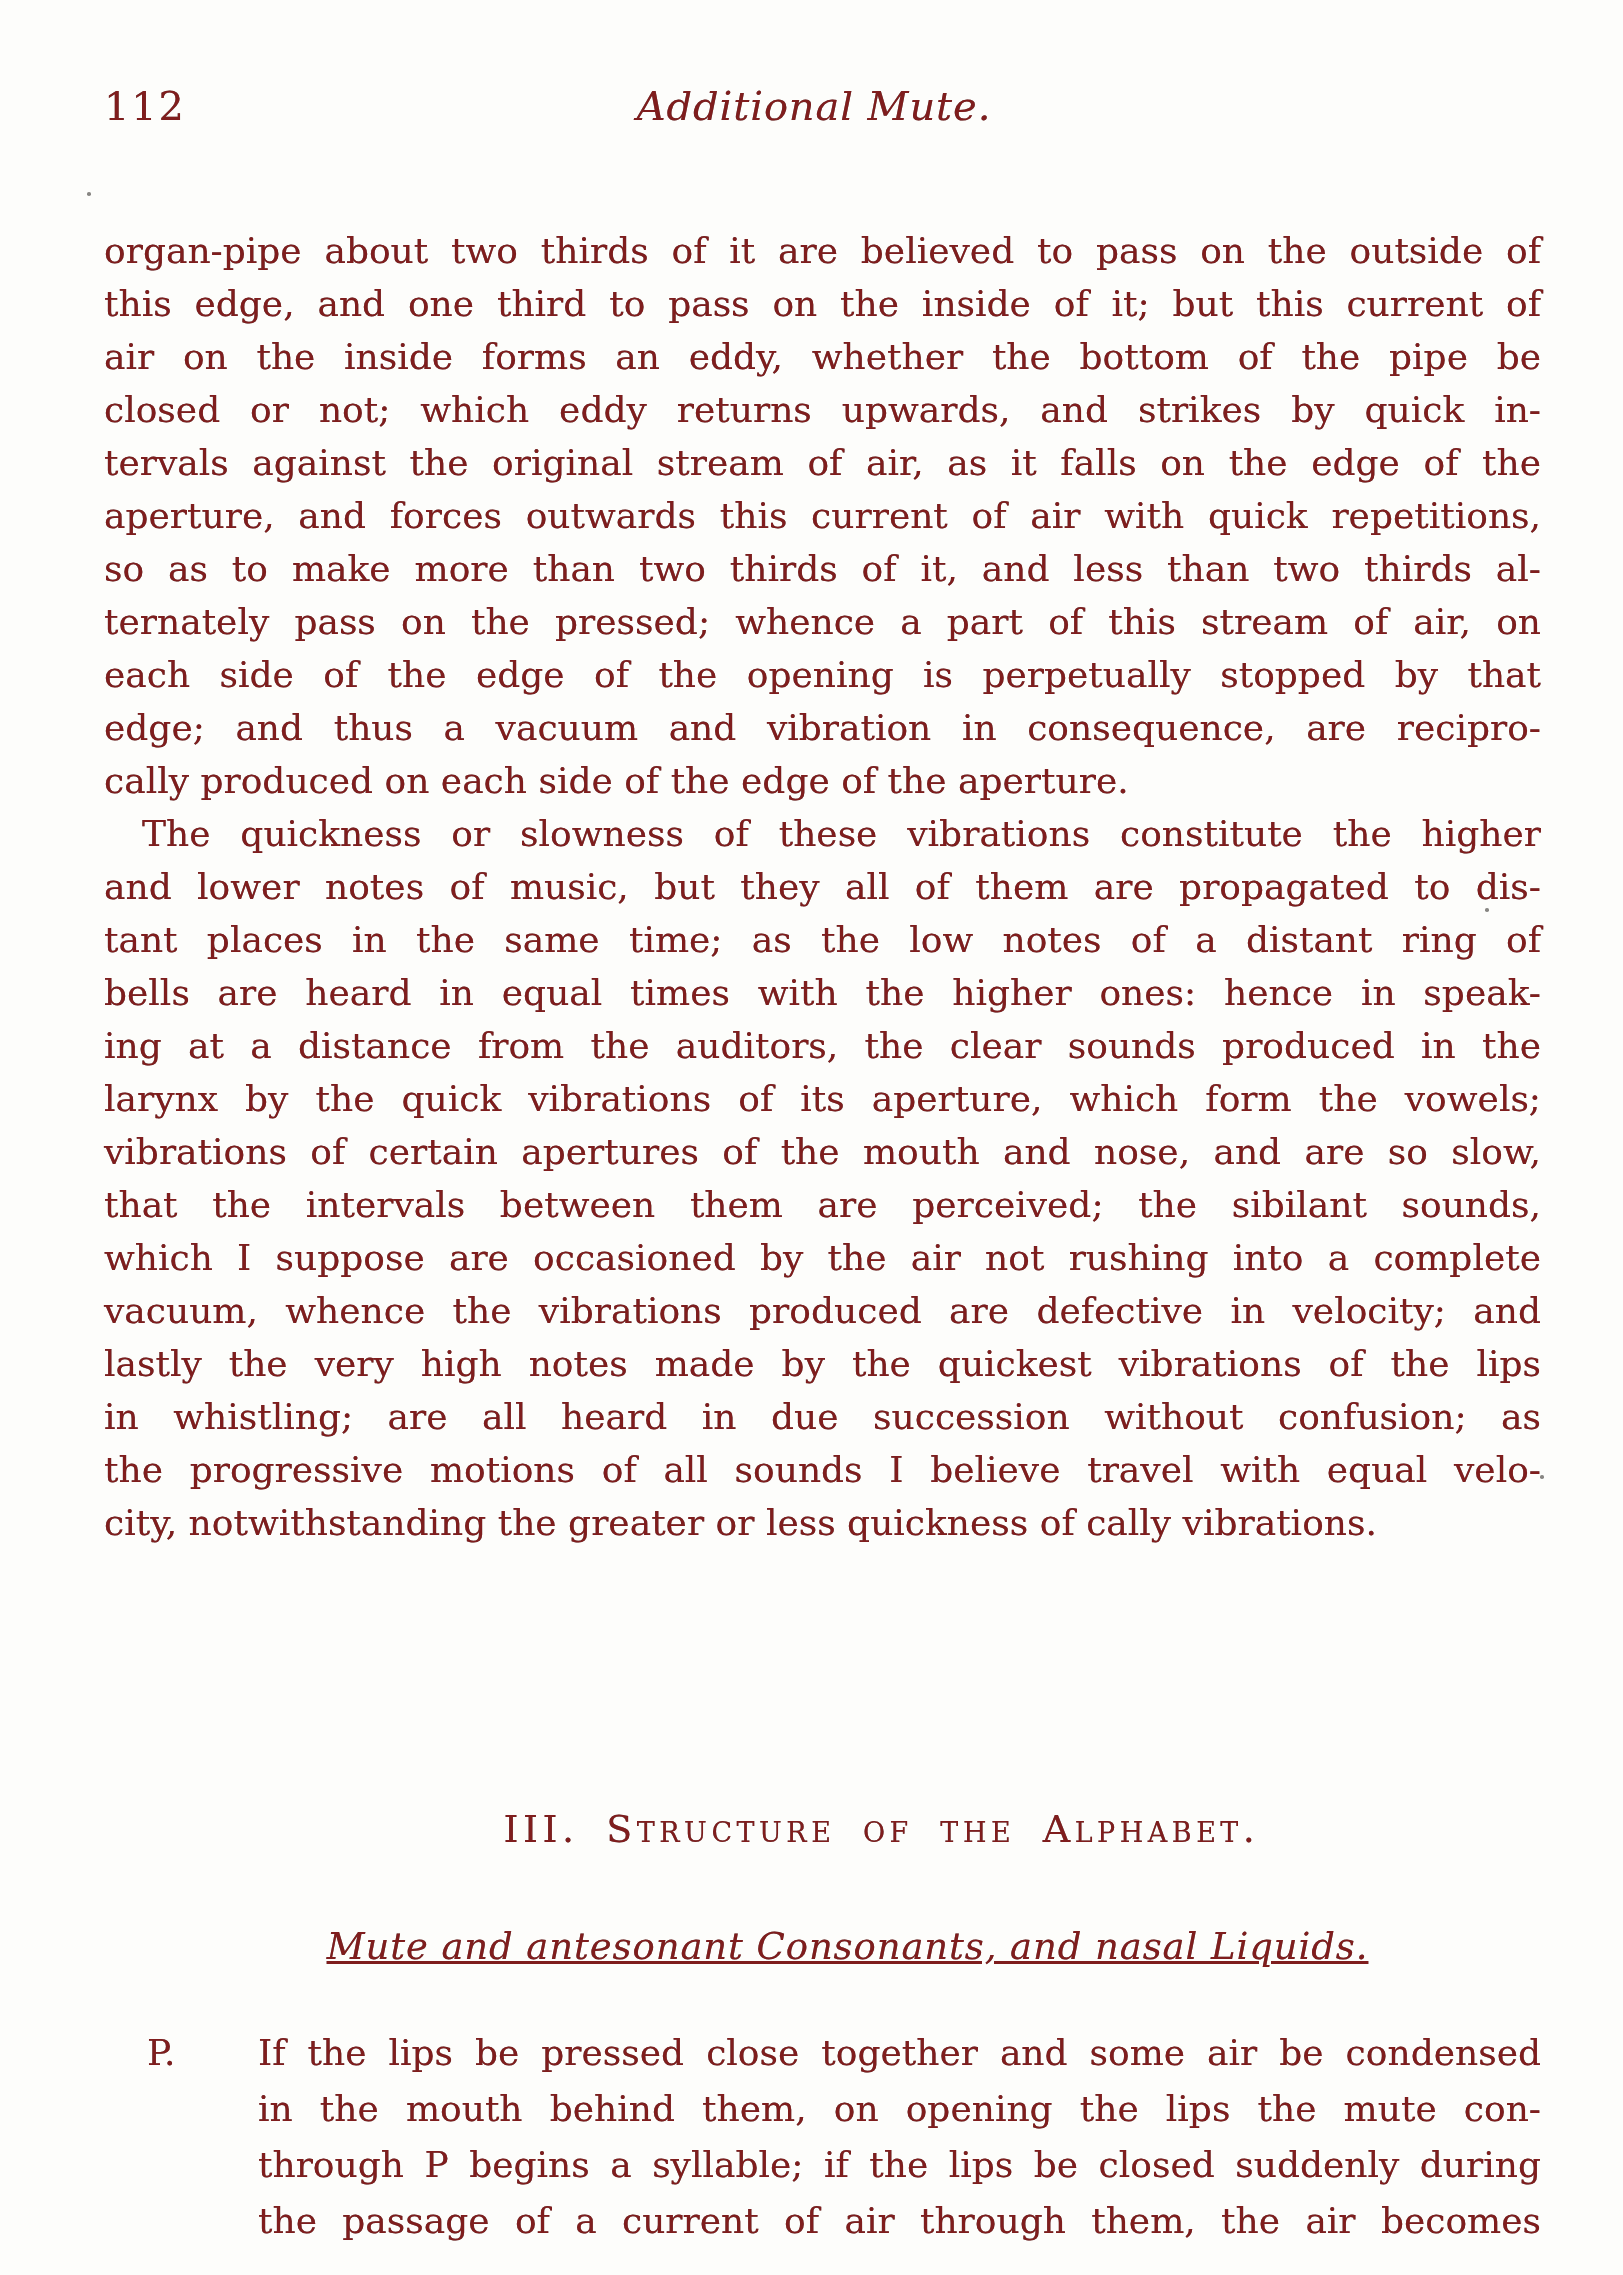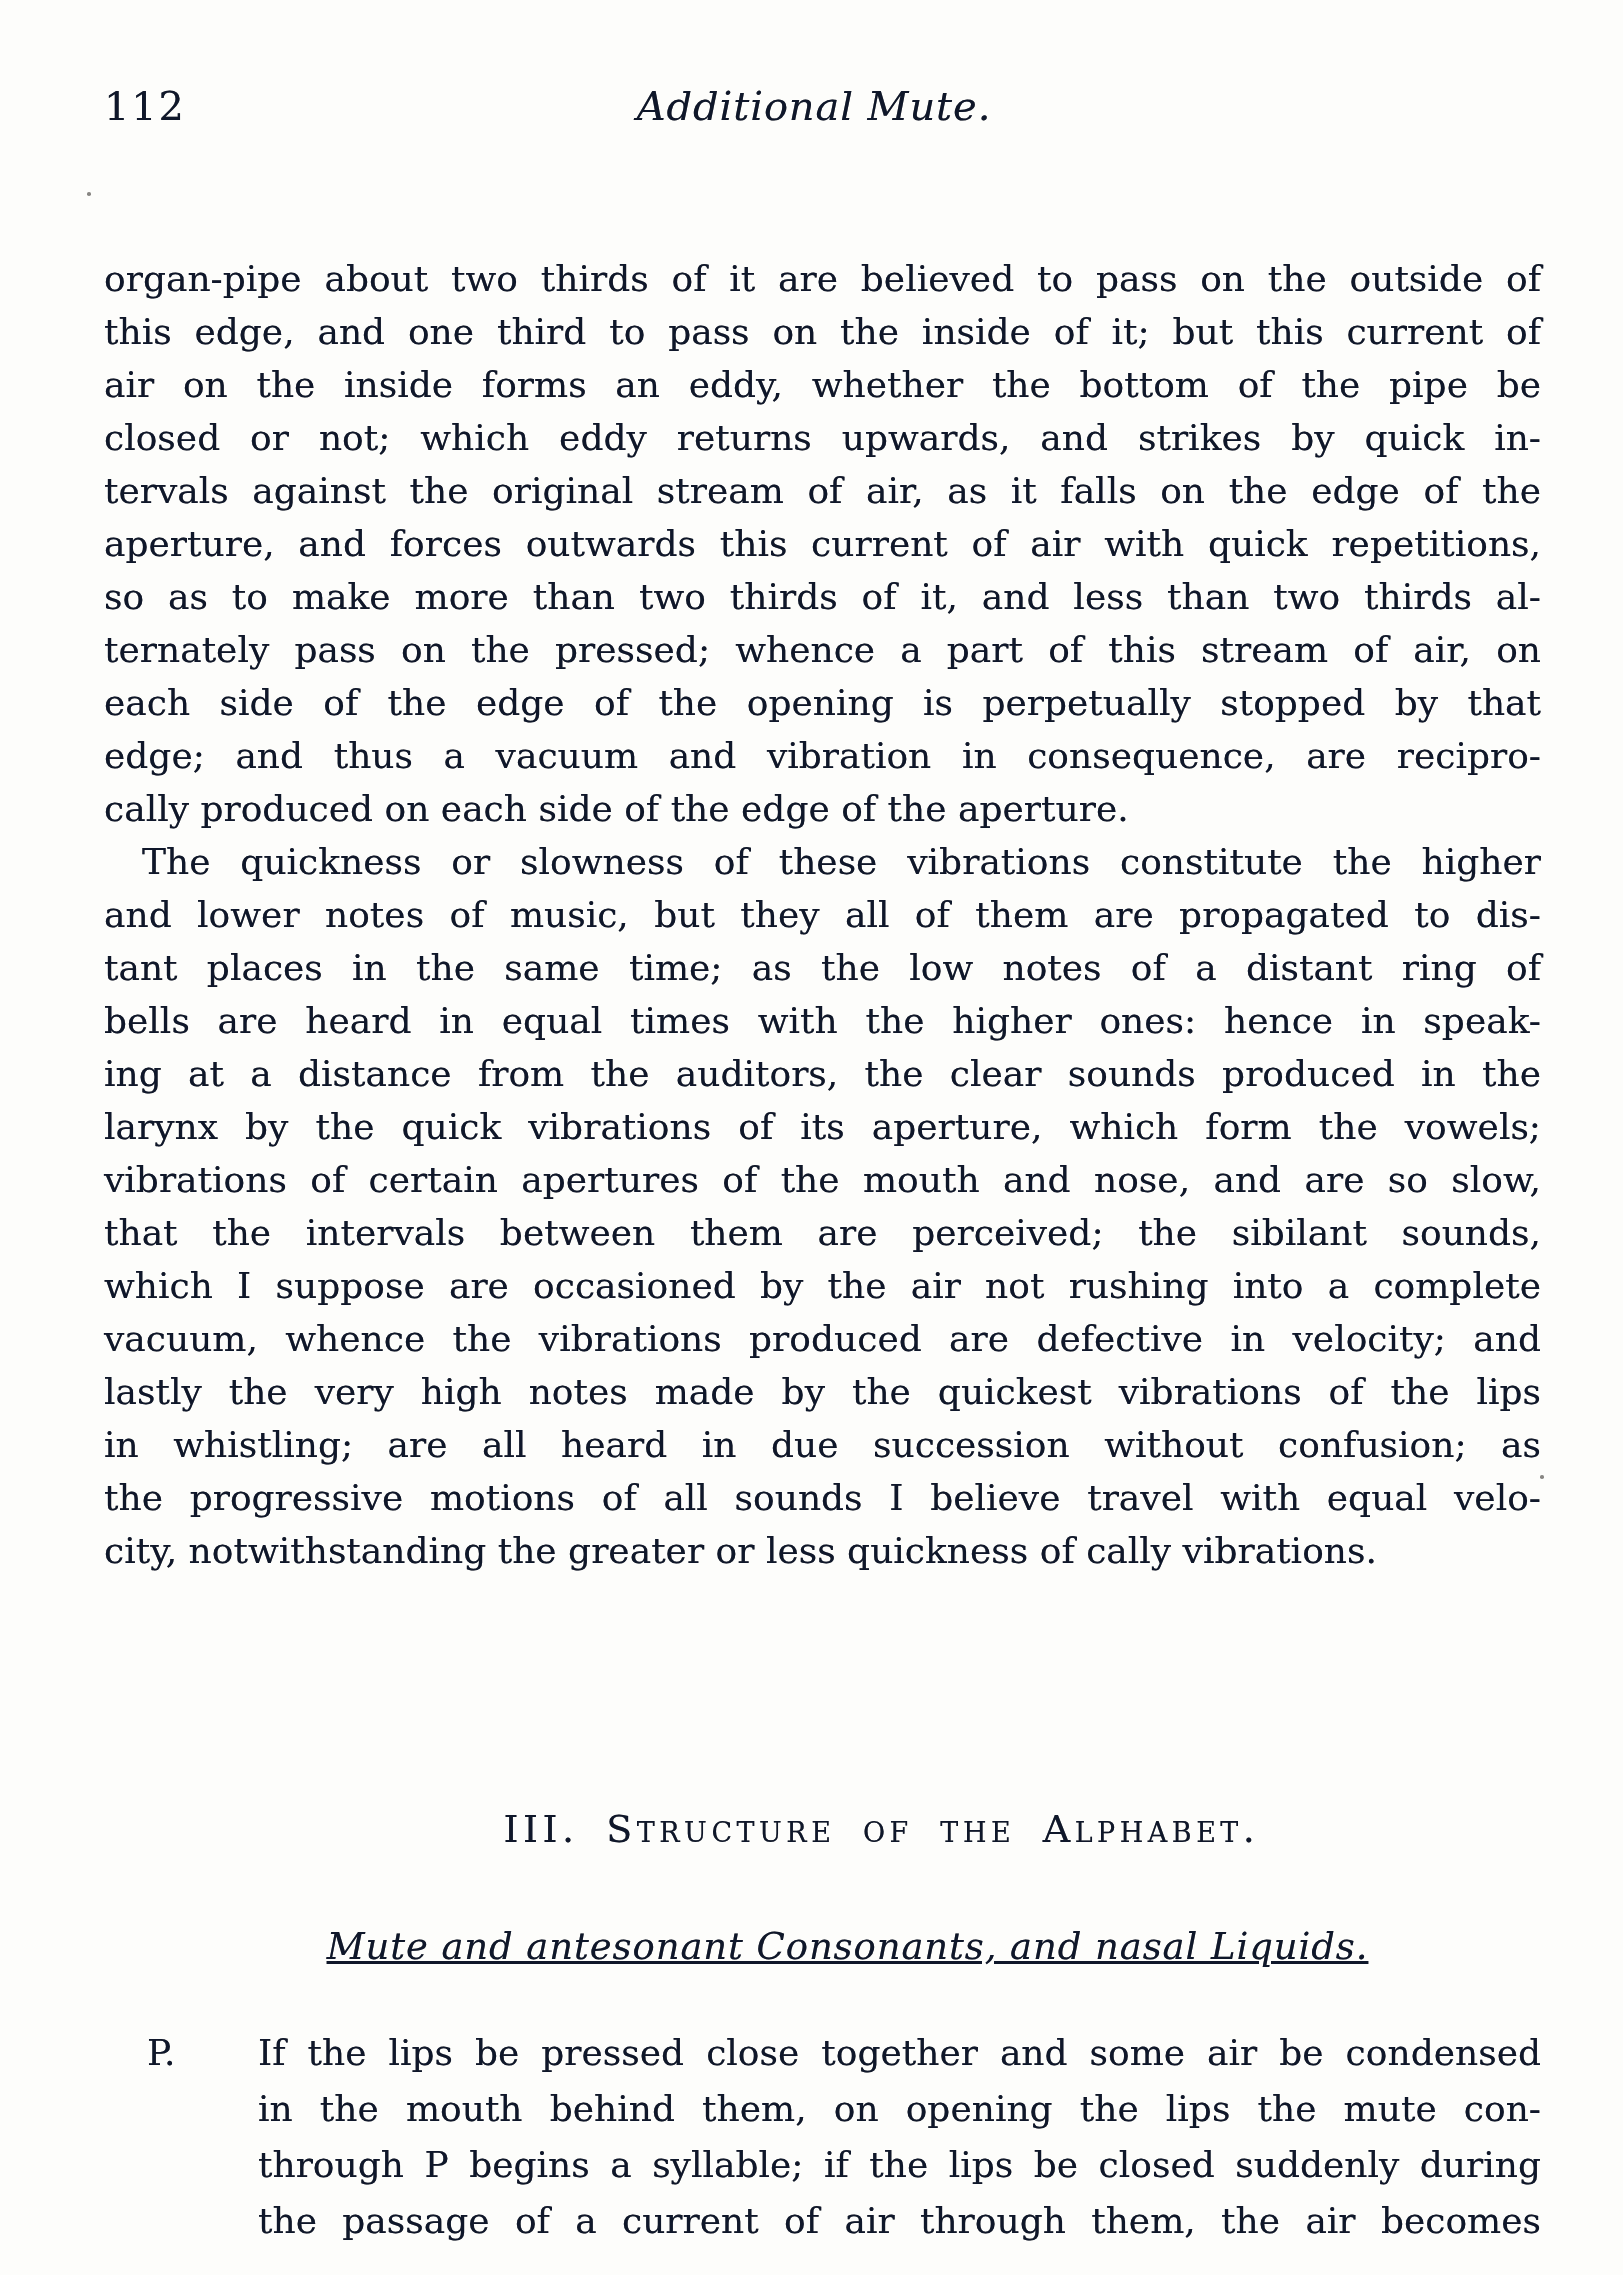--- a/index.html
+++ b/index.html
@@ -6,21 +6,21 @@
   body {
     background: #e8e8e8;
     font-family: "DejaVu Serif", "Liberation Serif", serif;
   }
   .page {
     position: relative;
     width: 1624px;
     height: 2275px;
     margin: 0 auto;
     background: #fdfdfb;
-    color: #0f172a;
+    color: #7f1d1d;
     overflow: hidden;
     text-shadow: 0 0 0.5px rgba(10,8,5,0.55);
   }
   
   .header {
     position: absolute;
     top: 83px;
     left: 104px;
     right: 100px;
     height: 63px;
@@ -43,21 +43,20 @@
     letter-spacing: 0.9px;
   }
   
   .main-text {
     position: absolute;
     top: 224px;
     left: 104px;
     width: 1437px;
     font-size: 36px;
     line-height: 53px;
-    margin-top: 28px;
   }
   .tline {
     text-align: justify;
     text-align-last: justify;
     white-space: normal;
   }
   .tline-last { text-align-last: left; }
   .para-indent .tline:first-child { padding-left: 38px; }
   
   .section-heading {

